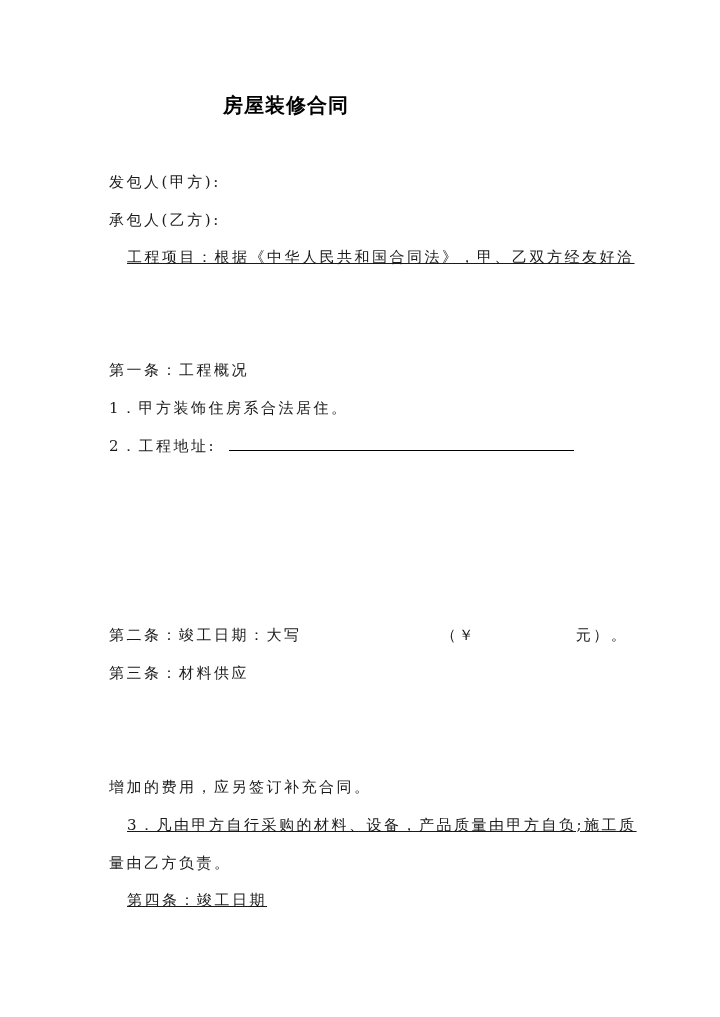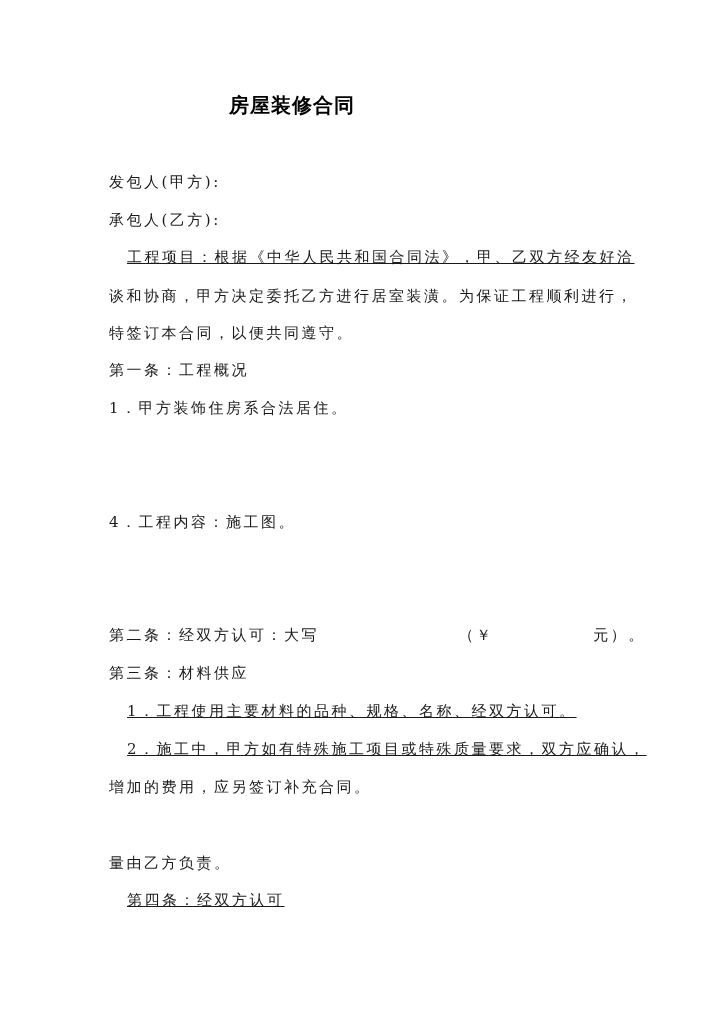--- a/index.html
+++ b/index.html
@@ -1,56 +1,56 @@
 <!DOCTYPE html>
 <html><head>
   <meta charset="utf-8">
   <style>
     html, body { margin: 0; padding: 0; background: #ffffff; }
     body { width: 720px; height: 1017px; position: relative; overflow: hidden;
            font-family: "DejaVu Serif", "Liberation Serif", serif; color: #1a1a1a; }
     .page { position: absolute; left: 0; top: 0; width: 720px; height: 1017px; background: #fff; }
-    .title { position: absolute; left: 6px; width: 572px; top: 92px; text-align: center;
+    .title { position: absolute; left: 0; width: 572px; top: 92px; text-align: center;
              font-family: Liberation Mono, monospace; font-weight: bold;
              font-size: 20px; letter-spacing: 1px; color: #000; }
     .line { position: absolute; left: 109px; font-size: 15px; white-space: nowrap; letter-spacing: 2.5px; line-height: 20px; text-align: center; }
     .indent { left: 127px; text-decoration: underline; }
     .blank { display: inline-block; border-bottom: 1px solid #000; height: 14px; vertical-align: baseline; }
     .gap { display: inline-block; }
   </style>
 </head>
 <body>
 
 <div class="page">
   <div class="title">房屋装修合同</div>
 
   <div class="line" style="top:172px">发包人(甲方):</div>
   <div class="line" style="top:210px">承包人(乙方):</div>
 
   <div class="line indent" style="top:247px">工程项目：根据《中华人民共和国合同法》，甲、乙双方经友好洽</div>
-  <div class="line" style="top:286px">谈和协商，甲方决定委托乙方进行居室装潢。为保证工程顺利进行，</div>
-  <div class="line" style="top:323px">特签订本合同，以便共同遵守。</div>
 
   <div class="line" style="top:360px">第一条：工程概况</div>
   <div class="line" style="top:398px">1．甲方装饰住房系合法居住。</div>
 
+  <div class="line" style="top:436px">
+    <span>2．工程地址:</span>
+    <span class="blank" style="width:345px; margin-left:6px"></span>
+  </div>
 
 
-  <div class="line" style="top:512px">4．工程内容：施工图。</div>
 
 
 
   <div class="line" style="top:625px">
-    <span>第二条：经双方认可：大写</span>
+    <span>第二条：竣工日期：大写</span>
     <span class="gap" style="width:125px"></span>
     <span>（￥</span>
     <span class="gap" style="width:85px"></span>
     <span>元）。</span>
   </div>
 
   <div class="line" style="top:663px">第三条：材料供应</div>
-  <div class="line indent" style="top:701px">1．工程使用主要材料的品种、规格、名称、经双方认可。</div>
-  <div class="line indent" style="top:739px">2．施工中，甲方如有特殊施工项目或特殊质量要求，双方应确认，</div>
   <div class="line" style="top:777px">增加的费用，应另签订补充合同。</div>
+  <div class="line indent" style="top:815px">3．凡由甲方自行采购的材料、设备，产品质量由甲方自负;施工质</div>
   <div class="line" style="top:853px">量由乙方负责。</div>
 
-  <div class="line indent" style="top:890px">第四条：经双方认可</div>
+  <div class="line indent" style="top:890px">第四条：竣工日期</div>
 </div>
 
 </body></html>

